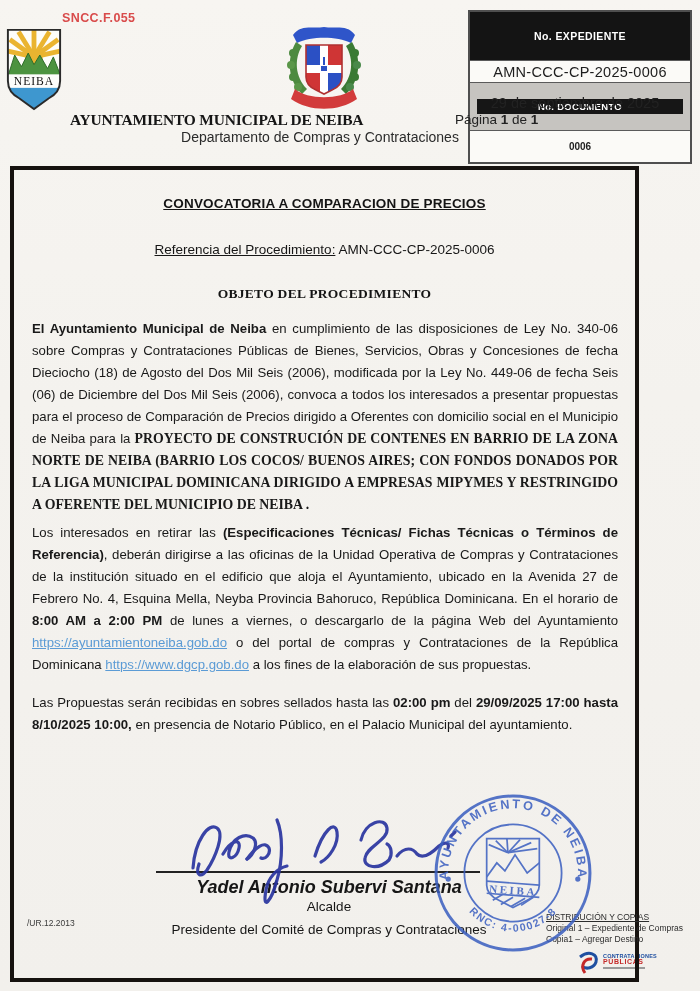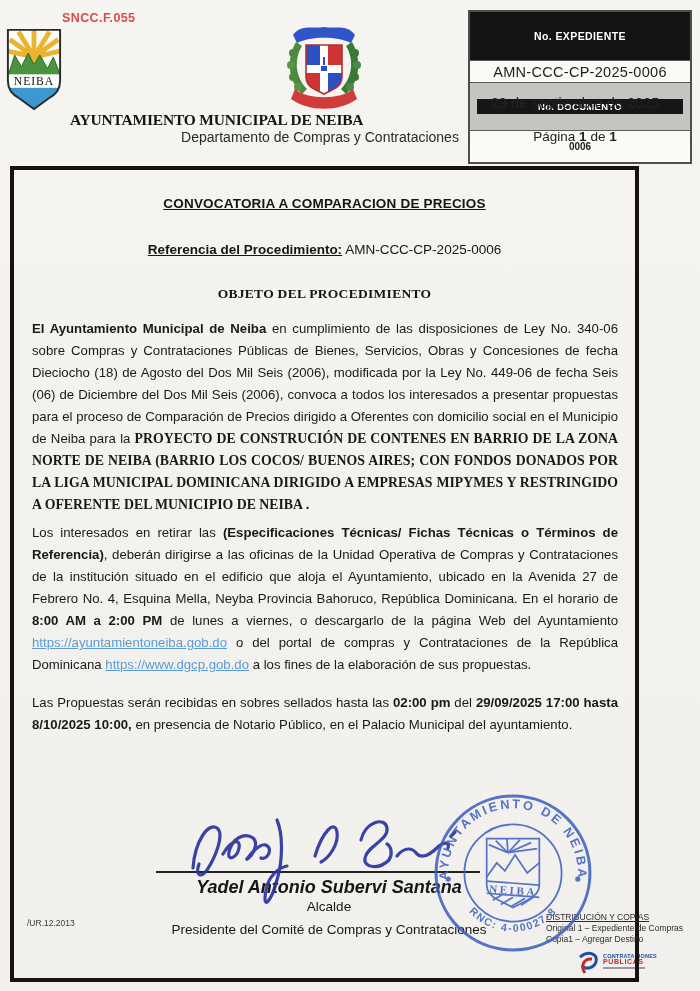--- a/index.html
+++ b/index.html
@@ -24,40 +24,40 @@
   .exp-row1 { background:#141414; color:#fff; font-weight:bold; font-size:10.5px;
               text-align:center; padding:18px 0; border-bottom:1px solid #5a5a5a; letter-spacing:.4px; }
   .exp-row2 { font-size:14.5px; text-align:center; padding:3px 0 2px; color:#1d1d1d;
               border-bottom:1px solid #5a5a5a; letter-spacing:.3px; }
   .exp-row3 { background:#c6c4c0; padding:16px 7px; border-bottom:1px solid #5a5a5a; }
   .exp-row3-inner { background:#161616; color:#fff; font-weight:bold; font-size:9.5px;
                     text-align:center; padding:2px 0; letter-spacing:.3px; }
   .exp-row4 { font-size:10px; font-weight:bold; text-align:center; padding:10px 0; color:#222; }
   .doc-date { position:absolute; left:455px; top:95px; width:240px; text-align:center;
               font-size:14.5px; color:#222; }
-  .page-indicator { position:absolute; left:455px; top:129px; width:240px; text-align:center;
+  .page-indicator { position:absolute; left:455px; top:112px; width:240px; 
                     font-size:13.5px; color:#222; }
 
   
   .doc-frame { position:absolute; left:10px; top:166px; width:629px; height:816px;
                border:4px solid #16120f; z-index:1; background:transparent; }
   .doc-title { position:absolute; left:0; top:26px; width:100%; text-align:center;
                font-weight:bold; font-size:13.5px; text-decoration:underline;
                color:#141414; letter-spacing:.2px; }
   .ref-line { position:absolute; left:0; top:72px; width:100%; text-align:center;
               font-size:13.5px; color:#161616; }
   .objeto { position:absolute; left:0; top:116px; width:100%; text-align:center;
             font-family:"Liberation Serif", serif; font-weight:bold; font-size:13.5px;
             color:#141414; letter-spacing:.3px; }
   .para { position:absolute; left:18px; width:586px; font-size:13.2px; line-height:22px;
           text-align:justify; color:#191919; }
   .p1 { top:148px; } .p2 { top:352px; } .p3 { top:522px; } .p4 { top:596px; }
 
   .seg-b  { font-weight:bold; }
-  .seg-bu { font-weight:bold; text-decoration:underline; }
+  .seg-bu { font-weight:normal; text-decoration:underline; }
   .seg-sb { font-family:"Liberation Serif", serif; font-weight:bold; font-size:13.8px; }
   .seg-a  { color:#5b9bd5; text-decoration:underline; }
 
   
   .sig-line { position:absolute; left:142px; top:701px; width:324px; border-top:2px solid #222; }
   .sig-block { position:absolute; left:125px; top:707px; width:380px; text-align:center; color:#161616; }
   .sig-name { font-weight:bold; font-size:18px;font-style:italic; }
   .sig-title { font-size:13.5px; margin-top:1px; }
   .sig-subtitle { font-size:13.5px; margin-top:8px; }
   .signature-svg { position:absolute; left:165px; top:796px; width:305px; height:122px; z-index:2; }

